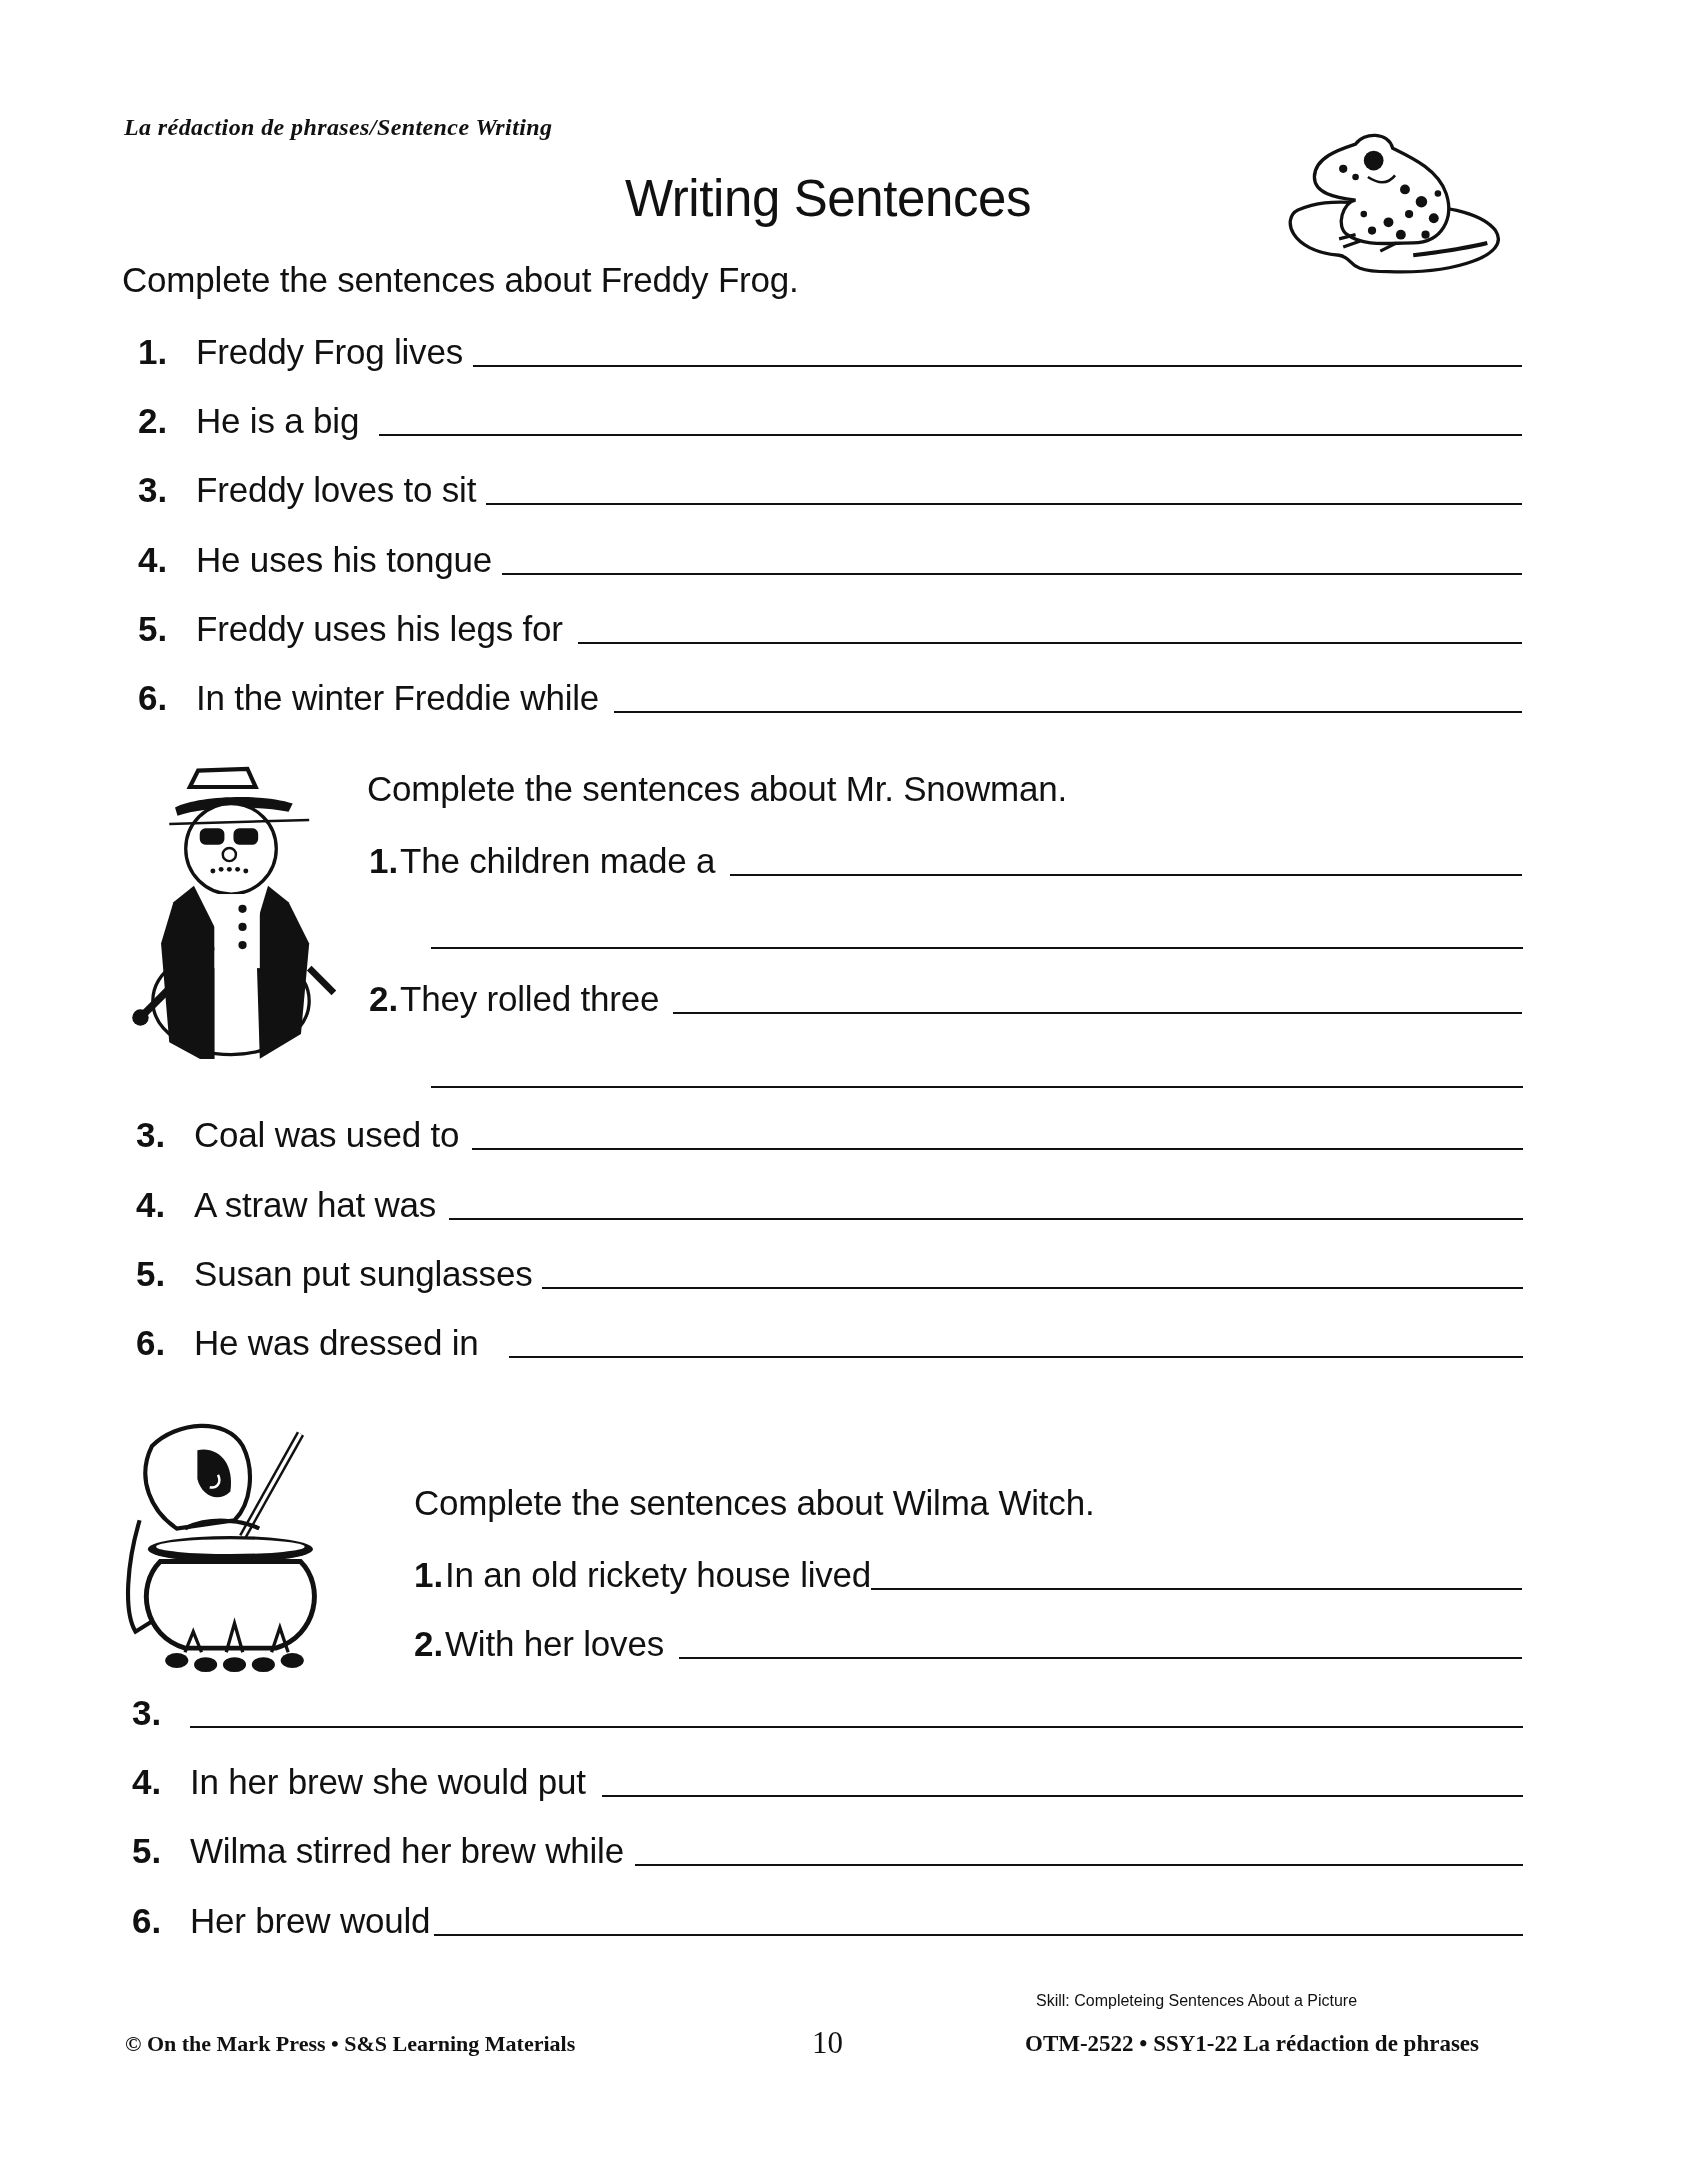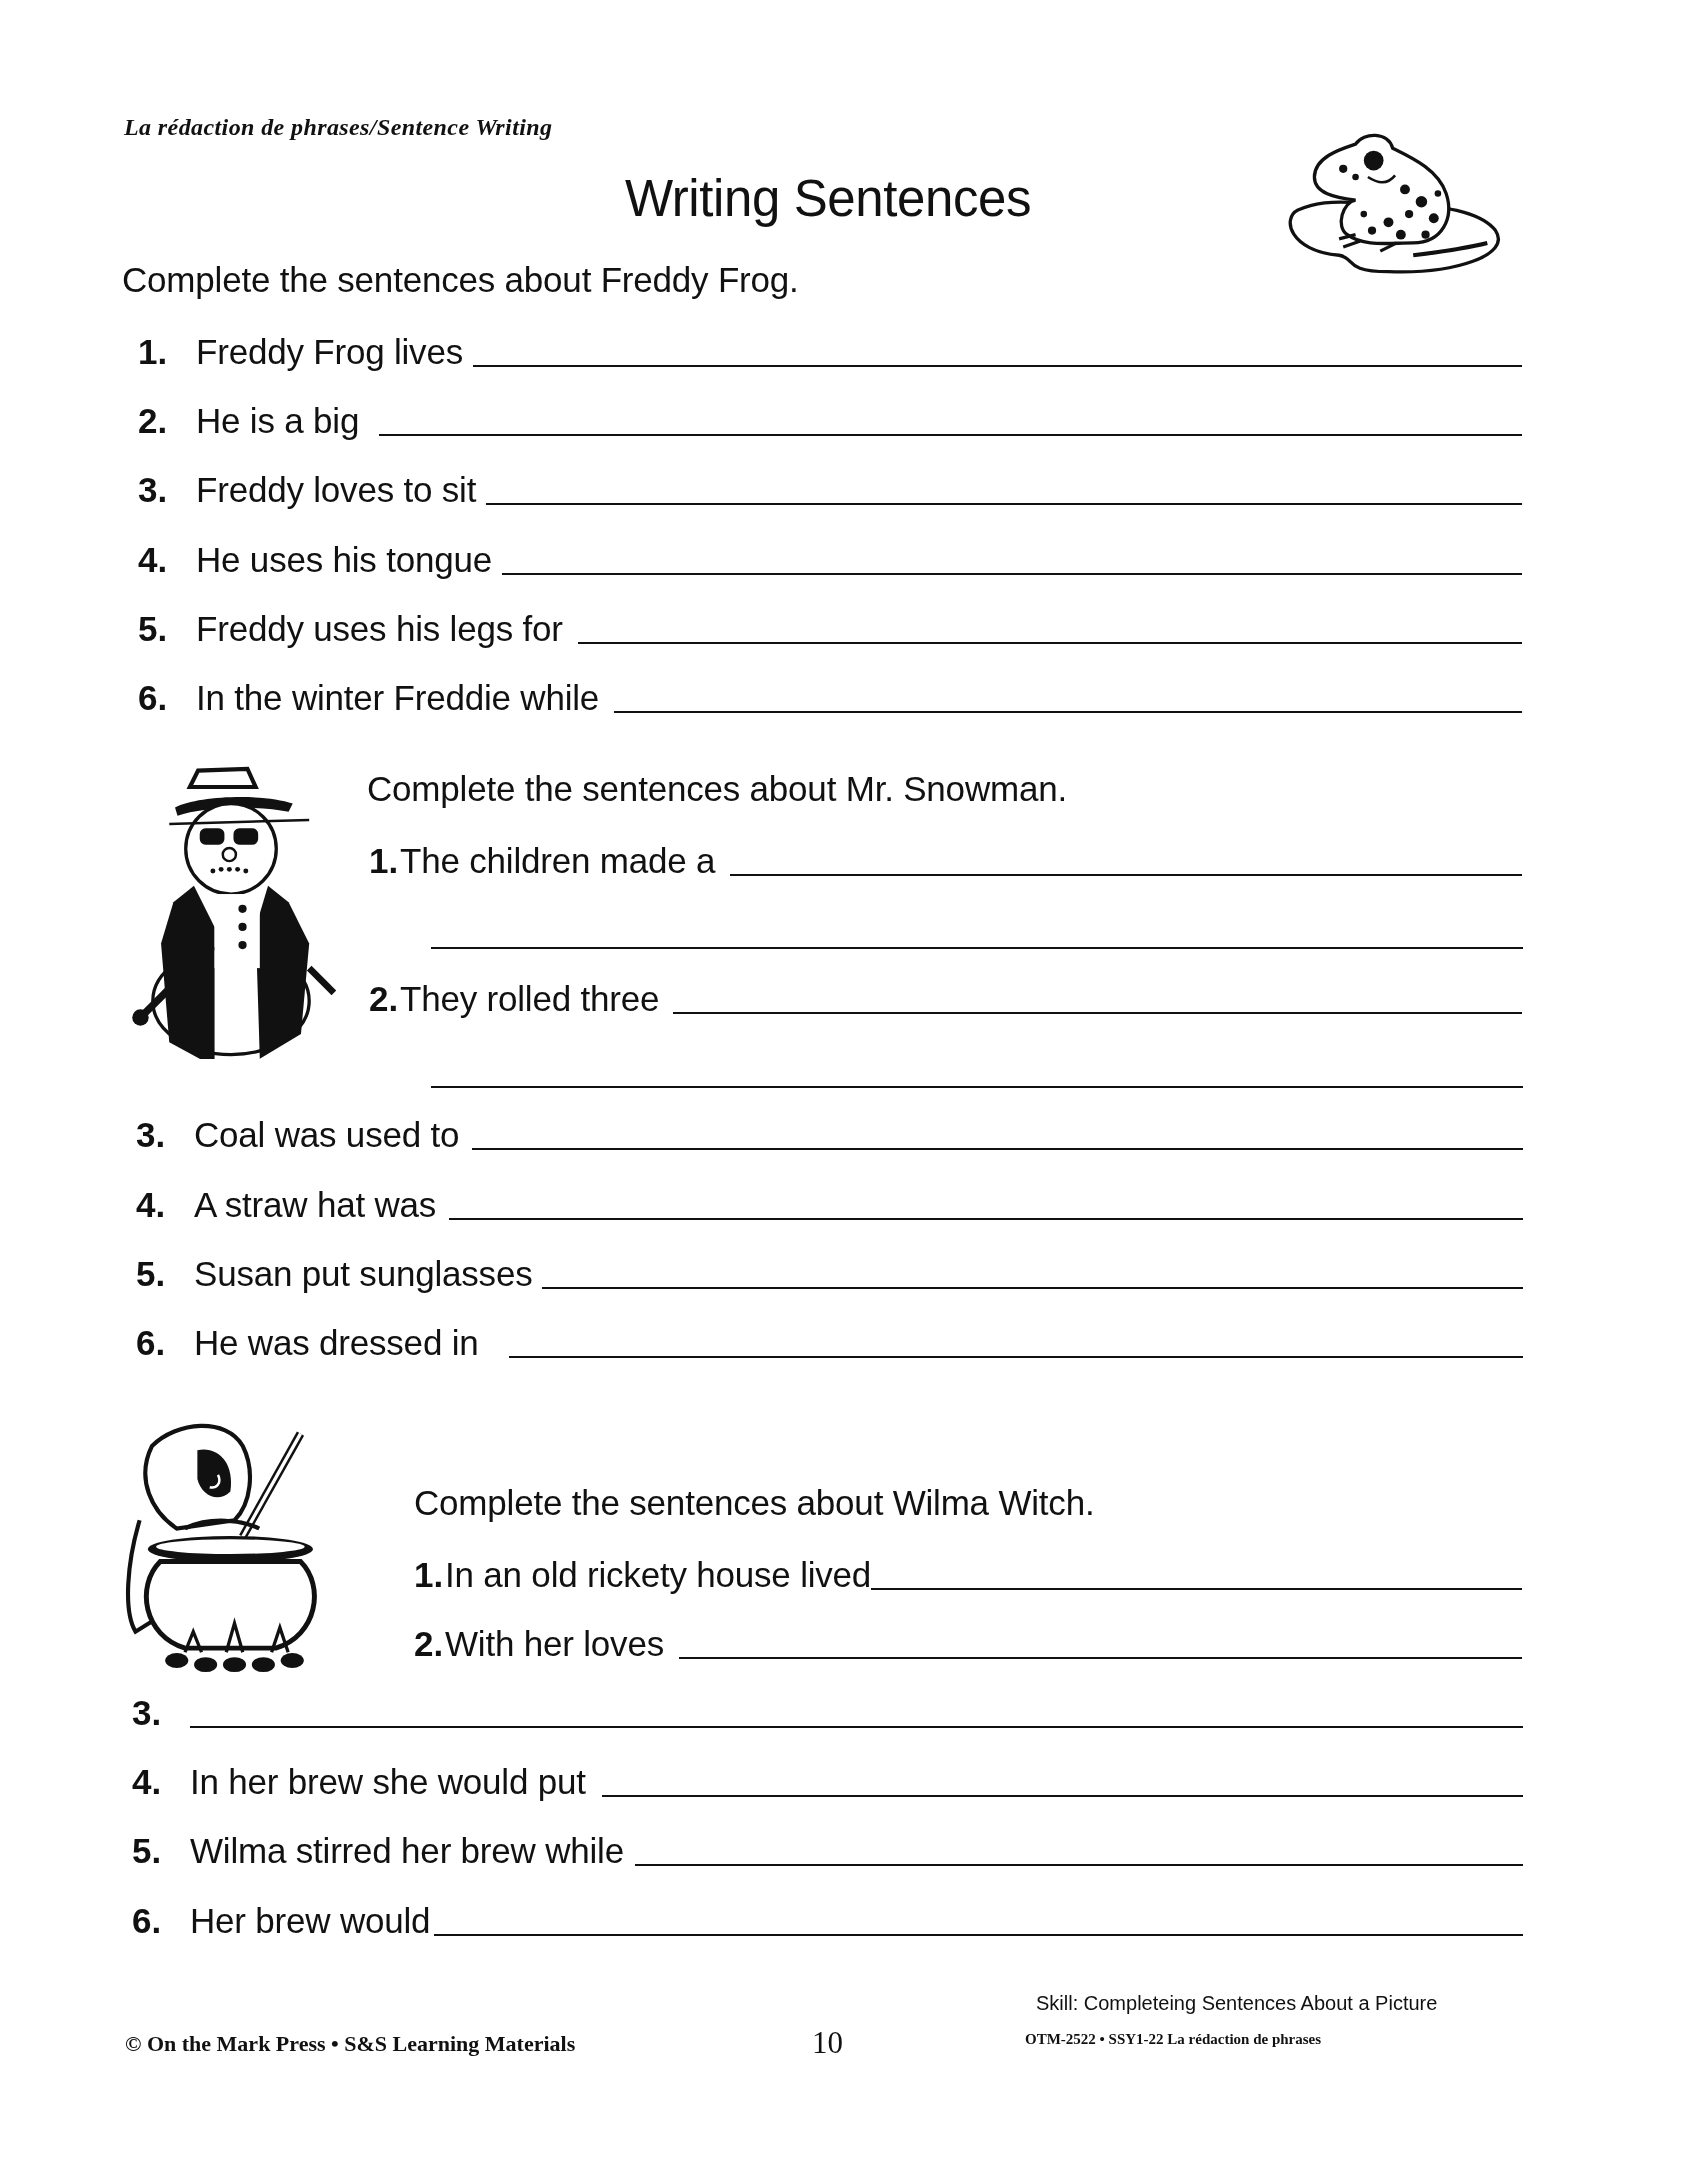--- a/index.html
+++ b/index.html
@@ -33,25 +33,25 @@
     .footer-left {
       left: 125px; top: 2031px;
       font-family: "Liberation Serif", serif; font-weight: bold; font-size: 22px;
     }
     .footer-page {
       left: 812px; top: 2025px;
       font-family: "Liberation Serif", serif; font-size: 31px;
     }
     .footer-skill {
       left: 1036px; top: 1992px;
-      font-family: "Liberation Sans", sans-serif; font-size: 20px;
+      font-family: "Liberation Sans", sans-serif; font-size: 16px;
     }
     .footer-code {
       left: 1025px; top: 2031px;
-      font-family: "Liberation Serif", serif; font-weight: bold; font-size: 15px;
+      font-family: "Liberation Serif", serif; font-weight: bold; font-size: 23px;
     }
     svg { display: block; }
   </style>
 </head>
 <body>
 
 <div class="abs series">La rédaction de phrases/Sentence Writing</div>
 <div class="abs title">Writing Sentences</div>
 
 <div class="abs" style="left:1265px; top:111px;">

